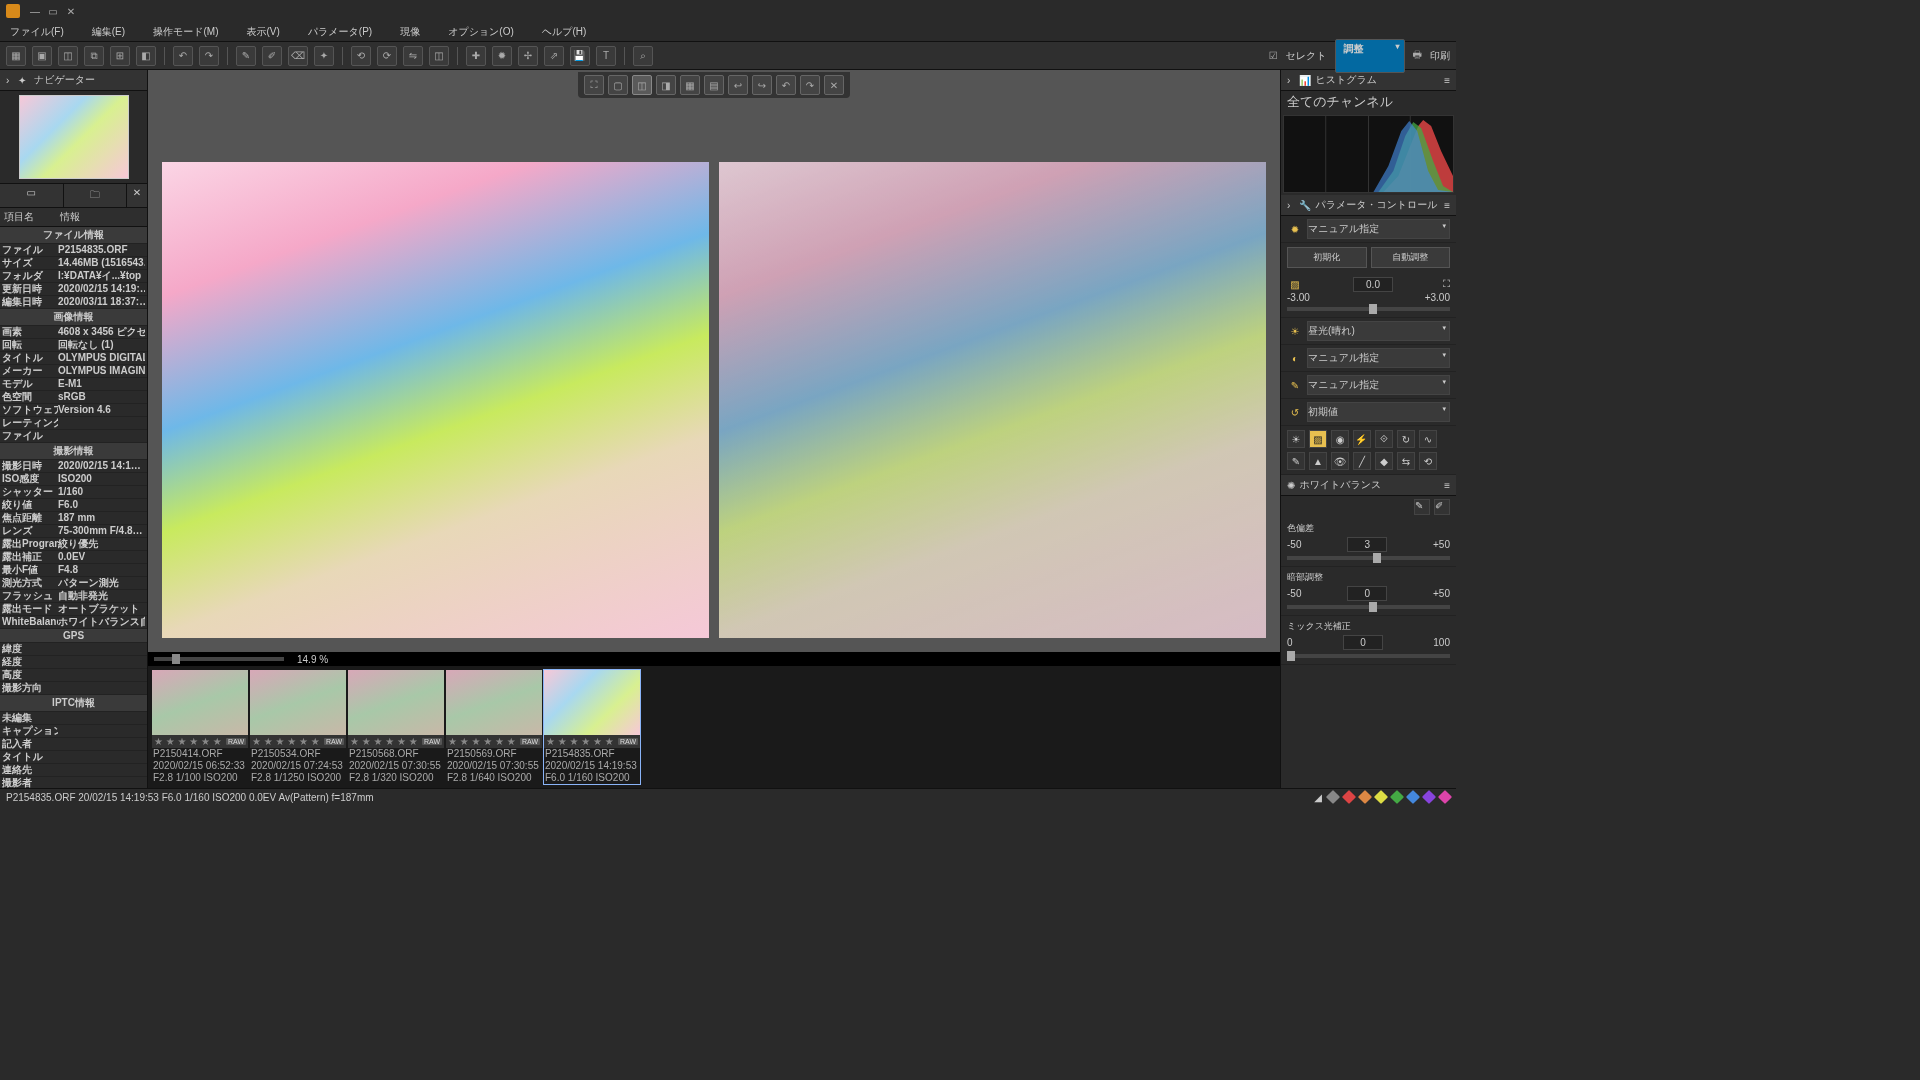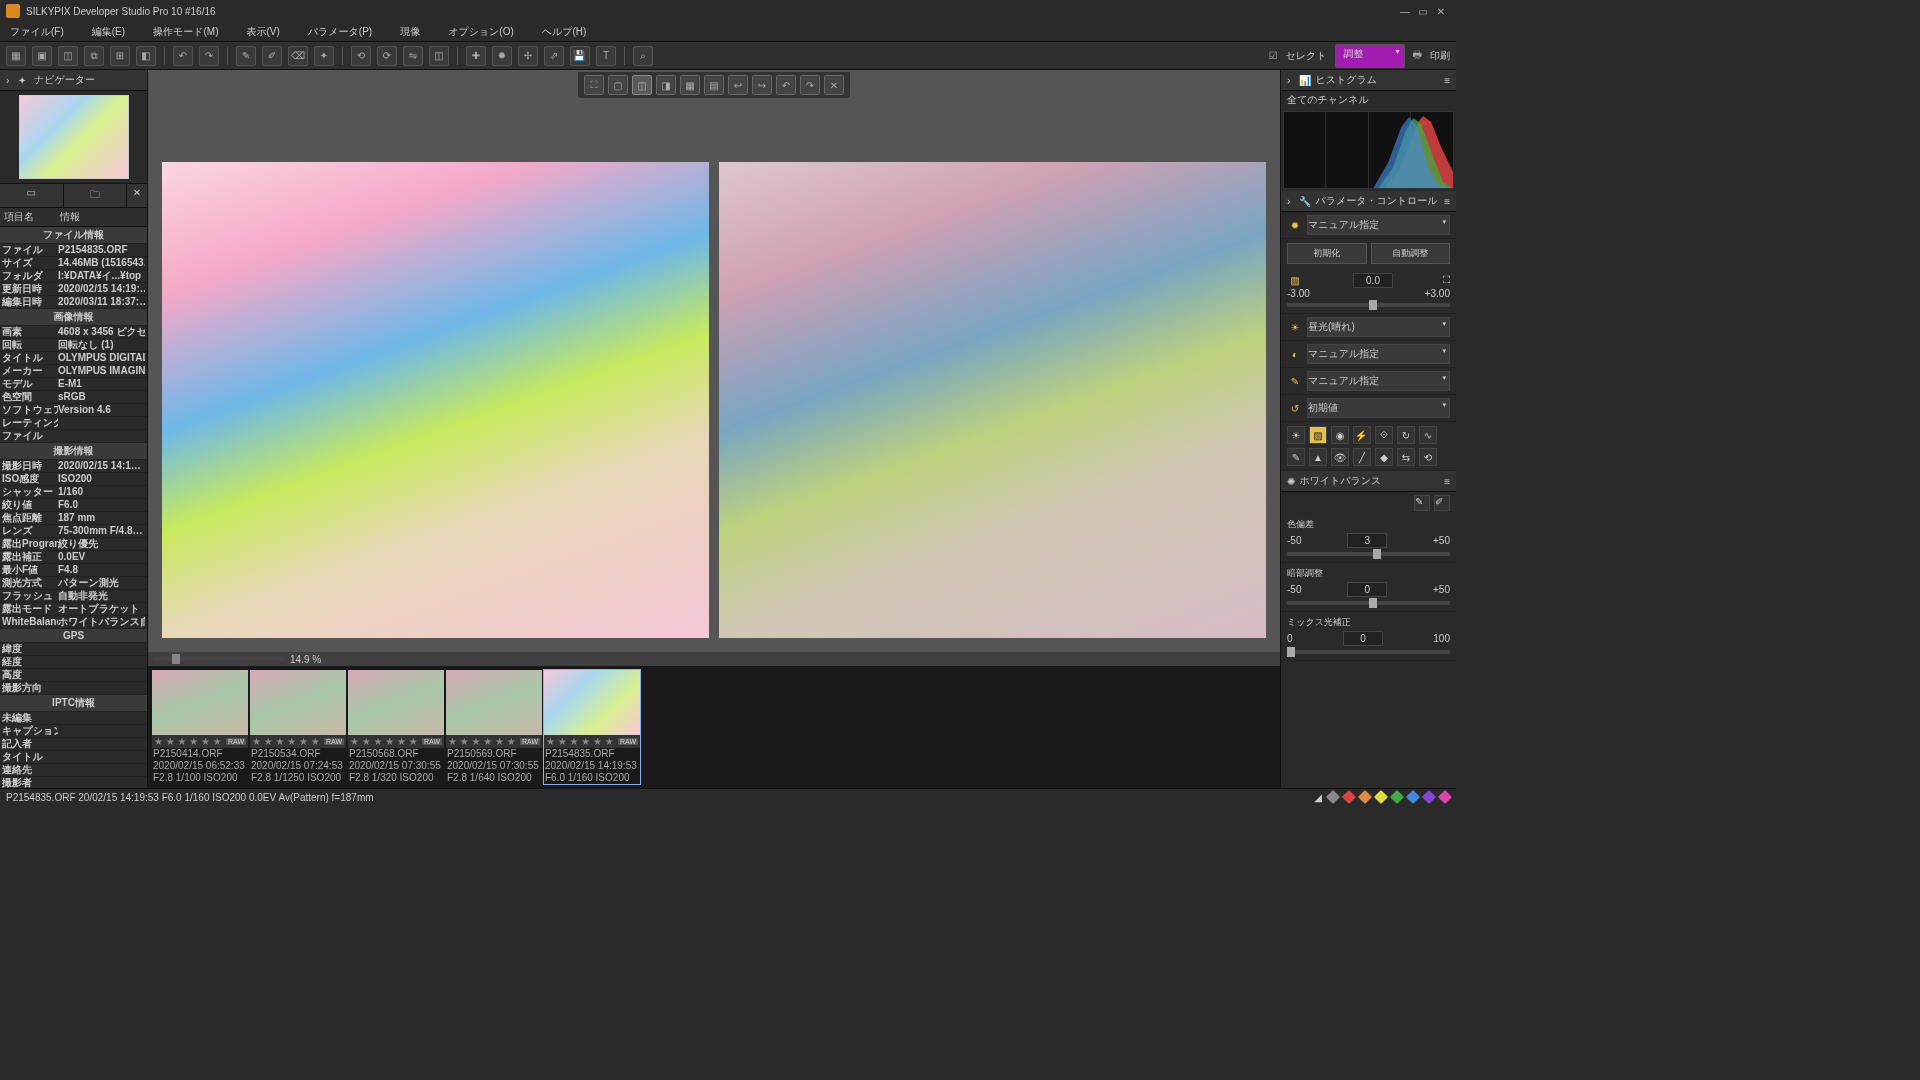--- a/index.html
+++ b/index.html
@@ -7,21 +7,21 @@
 .titlebar { background: #2a2a2a; height: 22px; display: flex; align-items: center; padding: 0 6px; }
 .titlebar-icon { width: 14px; height: 14px; background: #d88a1a; border-radius: 2px; margin-right: 6px; }
 .titlebar-title { flex: 1; }
 .winbtn { width: 18px; text-align: center; cursor: pointer; opacity: .8; }
 .menubar { background: #2a2a2a; height: 20px; display: flex; align-items: center; padding: 0 4px; gap: 16px; border-bottom: 1px solid #111; }
 .menubar span { padding: 2px 6px; cursor: pointer; }
 .toolbar { background: #2f2f2f; height: 28px; display: flex; align-items: center; padding: 0 6px; gap: 6px; border-bottom: 1px solid #111; }
 .tool-btn { width: 20px; height: 20px; background: #3a3a3a; border: 1px solid #555; border-radius: 2px; cursor: pointer; display: flex; align-items: center; justify-content: center; color: #aaa; }
 .tool-sep { width: 1px; height: 18px; background: #555; margin: 0 2px; }
 .tool-right { margin-left: auto; display: flex; align-items: center; gap: 8px; }
-.tool-dropdown { background: #a21caf; border: 1px solid #555; padding: 2px 20px 6px 8px; border-radius: 2px; position: relative; cursor: pointer; min-width: 70px; }
+.tool-dropdown { background: #0369a1; border: 1px solid #555; padding: 2px 20px 16px 8px; border-radius: 2px; position: relative; cursor: pointer; min-width: 70px; font-weight: bold; }
 .tool-dropdown::after { content: "▾"; position: absolute; right: 4px; top: 2px; font-size: 8px; }
 .main-row { display: flex; height: 718px; }
 .left-col { width: 148px; background: #2a2a2a; display: flex; flex-direction: column; border-right: 1px solid #111; }
 .panel-header { background: #333; padding: 3px 6px; display: flex; align-items: center; gap: 4px; border-bottom: 1px solid #111; }
 .panel-header .arrow { width: 8px; }
 .nav-thumb { margin: 4px auto; width: 110px; height: 84px; border: 1px solid #ccc; background: linear-gradient(135deg, #f7c8d8 0%, #a8d8f0 35%, #d8f090 55%, #f7c8d8 100%); }
 .tab-strip { display: flex; background: #333; border-top: 1px solid #111; border-bottom: 1px solid #111; }
 .tab-strip .tab { flex: 1; text-align: center; padding: 3px; cursor: pointer; border-right: 1px solid #111; }
 .tab-strip .tab:last-child { border-right: none; }
 .info-header { display: flex; background: #2e2e2e; border-bottom: 1px solid #111; }
@@ -32,21 +32,21 @@
 .info-row .k { width: 56px; white-space: nowrap; overflow: hidden; }
 .info-row .v { flex: 1; white-space: nowrap; overflow: hidden; }
 .info-scroll { flex: 1; overflow: hidden; font-weight: bold; }
 .center-col { flex: 1; background: #555; display: flex; flex-direction: column; position: relative; }
 .preview-toolbar { position: absolute; top: 2px; left: 50%; transform: translateX(-50%); background: #333; display: flex; gap: 4px; padding: 3px 6px; border-radius: 0 0 4px 4px; z-index: 2; }
 .prev-btn { width: 20px; height: 20px; background: #444; border: 1px solid #666; border-radius: 2px; cursor: pointer; display: flex; align-items: center; justify-content: center; color: #aaa; }
 .prev-btn.active { background: #5a5a5a; border-color: #888; }
 .preview-area { flex: 1; display: flex; gap: 10px; padding: 92px 14px 14px 14px; }
 .preview-img { flex: 1; background: linear-gradient(160deg, #fbd5e5 0%, #f5a8c8 20%, #6eb8e8 40%, #c8ea5e 55%, #e8d8b8 70%, #f5c8d8 100%); position: relative; }
 .preview-img.right { filter: saturate(0.65) brightness(0.92); }
-.zoom-bar { height: 14px; background: #404040; display: flex; align-items: center; padding: 0 6px; gap: 6px; font-size: 9px; }
+.zoom-bar { height: 14px; background: #000000; display: flex; align-items: center; padding: 0 6px; gap: 13px; font-size: 9px; }
 .zoom-slider { width: 130px; height: 4px; background: #444; position: relative; }
 .zoom-slider .knob { position: absolute; left: 18px; top: -3px; width: 8px; height: 10px; background: #888; }
 .filmstrip { height: 122px; background: #1a1a1a; display: flex; padding: 4px; gap: 2px; overflow: hidden; }
 .thumb { width: 96px; display: flex; flex-direction: column; }
 .thumb-img { width: 96px; height: 70px; background: linear-gradient(160deg, #d8a8b8, #a8c8a8, #c8b8a8); }
 .thumb.selected { outline: 1px solid #8ab4f8; }
 .thumb.selected .thumb-img { background: linear-gradient(135deg, #f7c8d8, #a8d8f0, #d8f090, #f7c8d8); }
 .thumb-stars { background: #333; padding: 1px 2px; font-size: 8px; color: #888; display: flex; justify-content: space-between; align-items: center; }
 .thumb-raw { background: #555; color: #ddd; font-size: 7px; padding: 0 2px; border-radius: 1px; }
 .thumb-meta { font-size: 10px; color: #aaa; line-height: 10px; padding: 1px; }
@@ -70,21 +70,20 @@
 .tool-icons .ti.active { background: #e8c050; color: #222; }
 .statusbar { height: 18px; background: #2a2a2a; border-top: 1px solid #111; display: flex; align-items: center; padding: 0 6px; font-size: 9px; }
 .statusbar .right-icons { margin-left: auto; display: flex; gap: 6px; }
 .loz { width: 10px; height: 10px; transform: rotate(45deg); border-radius: 1px; }
 </style>
 </head>
 <body>
 
 <div class="titlebar">
   <div class="titlebar-icon"></div>
-  <div class="titlebar-title">SILKYPIX Developer Studio Pro 10   #16/16</div>
   <div class="winbtn">—</div>
   <div class="winbtn">▭</div>
   <div class="winbtn">✕</div>
 </div>
 
 <div class="menubar">
   <span>ファイル(F)</span>
   <span>編集(E)</span>
   <span>操作モード(M)</span>
   <span>表示(V)</span>
@@ -395,21 +394,21 @@
       </div>
   </div>
 
   <div class="right-col">
     <div class="panel-header">
       <span class="arrow">›</span>
       <span>📊</span>
       <span>ヒストグラム</span>
       <span style="margin-left:auto;cursor:pointer;">≡</span>
     </div>
-    <div style="padding:2px 6px;font-size:10px;">全てのチャンネル</div>
+    <div style="padding:2px 6px;font-size:13px;">全てのチャンネル</div>
     <div class="histo">
       <svg viewBox="0 0 170 76" preserveAspectRatio="none">
         <line x1="42" y1="0" x2="42" y2="76" stroke="#333"></line>
           <line x1="85" y1="0" x2="85" y2="76" stroke="#333"></line>
           <line x1="127" y1="0" x2="127" y2="76" stroke="#333"></line>
         <path d="M0,76 L100,76 L115,60 L125,35 L135,10 L140,4 L148,10 L158,35 L170,60 L170,76 Z" fill="#d44" opacity="0.85"></path>
         <path d="M0,76 L95,76 L110,55 L122,20 L130,6 L138,12 L150,45 L160,70 L170,76 Z" fill="#4a4" opacity="0.75"></path>
         <path d="M0,76 L90,76 L105,50 L118,15 L126,5 L134,15 L145,55 L155,74 L170,76 Z" fill="#48d" opacity="0.65"></path>
       </svg>
     </div>

